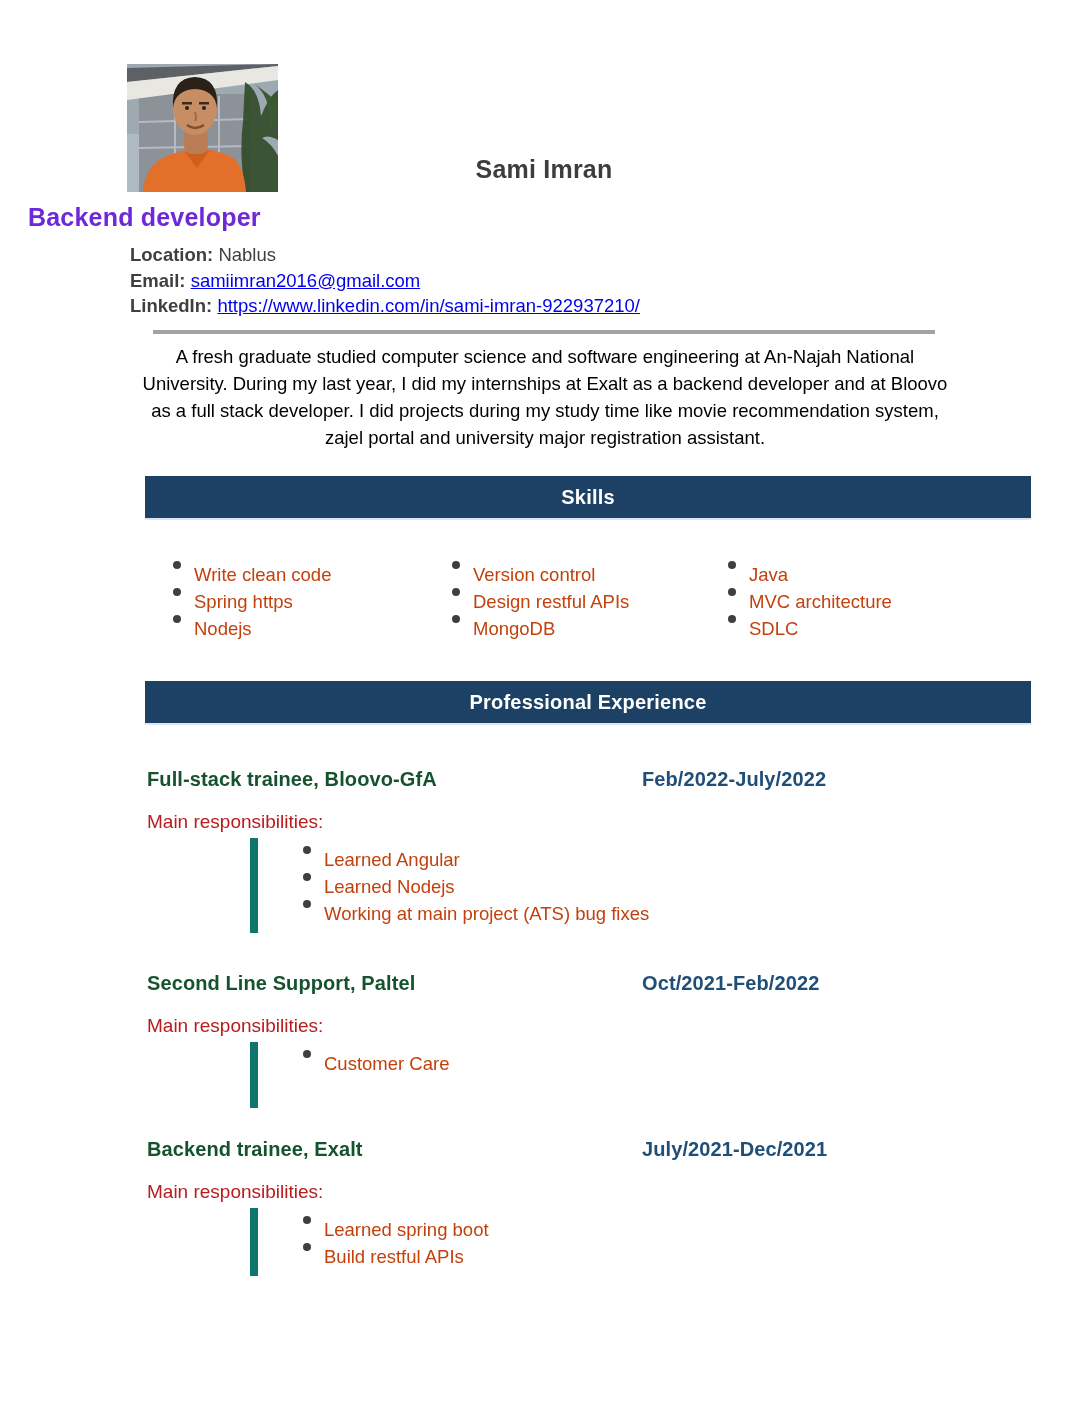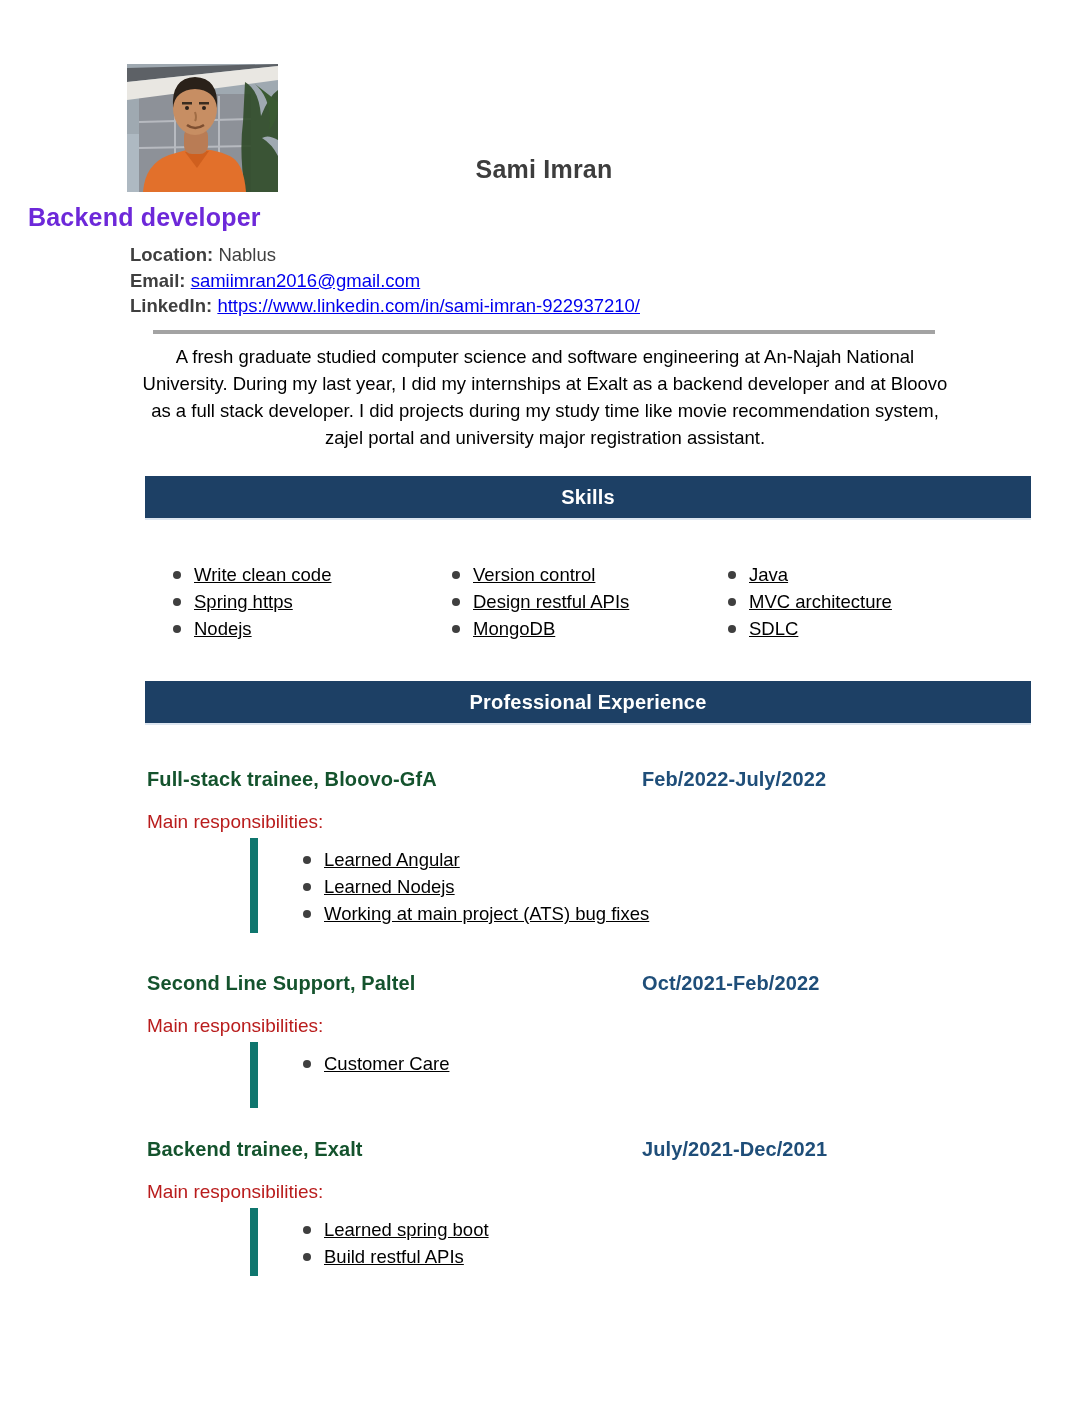--- a/index.html
+++ b/index.html
@@ -63,22 +63,22 @@
     background:#1d4065; color:#ffffff;
     font-size:20px; font-weight:bold; letter-spacing:0.2px;
     display:flex; align-items:center; justify-content:center;
     border-bottom:2px solid #dde6f0;
   }
   .bar-skills { top:476px; }
   .bar-exp { top:681px; }
 
   
   .bullet-item {
-    display:flex; align-items:center; gap:13px;
-    font-size:18.5px; line-height:27px; color:#000000;text-decoration:underline;
+    display:flex; align-items:flex-start; gap:13px;
+    font-size:18.5px; line-height:27px; color:#c2410c;
   }
   .dot {
     flex:0 0 8px; width:8px; height:8px; border-radius:50%;
     background:#3f3f3f;
   }
 
   
   .skills-list { position:absolute; left:145px; top:561px; right:57px; height:85px; }
   .skill-col { position:absolute; top:0; }
   .skill-col.c1 { left:28px; }

